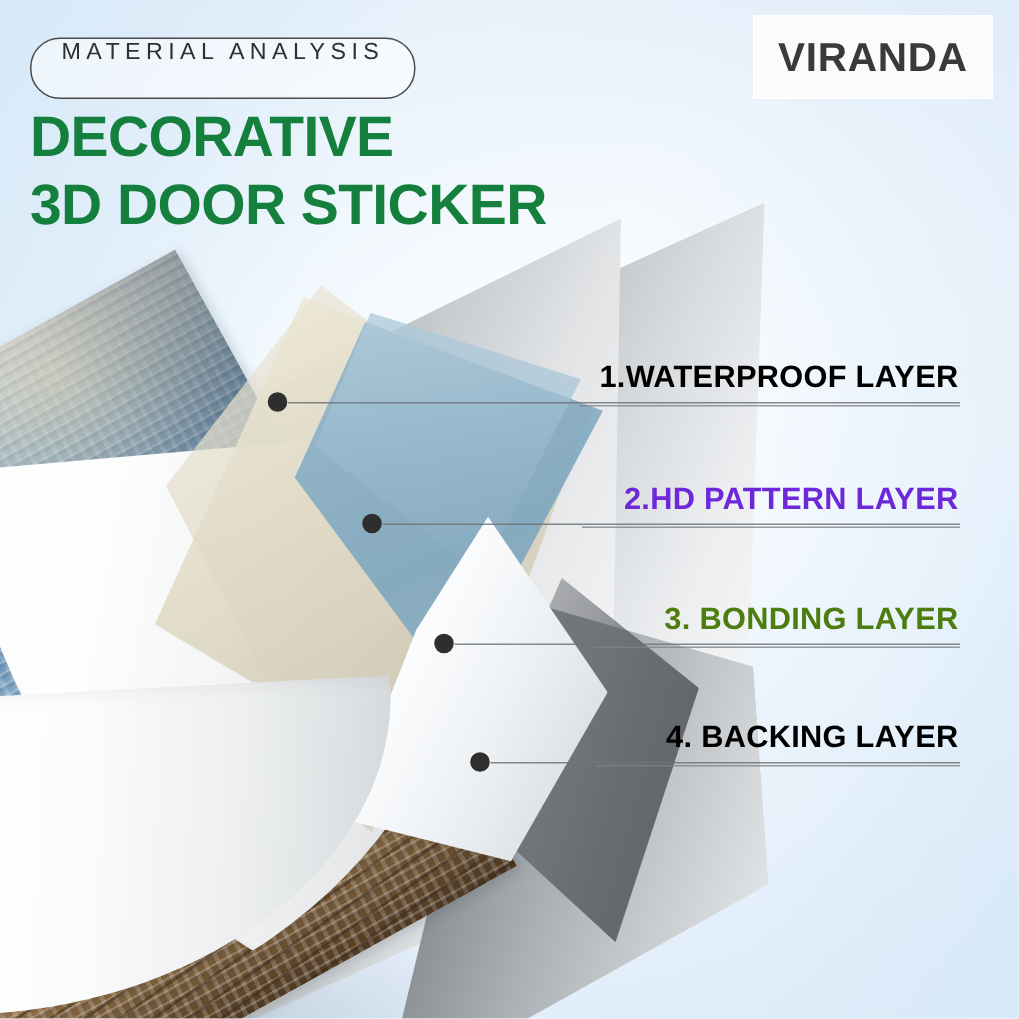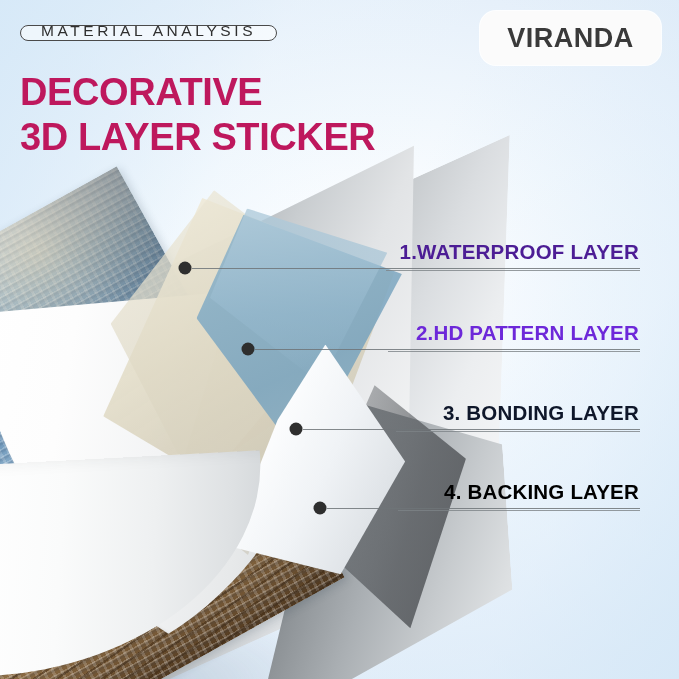--- a/index.html
+++ b/index.html
@@ -40,62 +40,61 @@
         rgba(255,255,255,0.0) 50%,
         rgba(222,237,250,0.45) 80%,
         rgba(213,232,247,0.8) 100%);
   }
 
   
   .badge {
     position: absolute;
     left: 20px;
     top: 25px;
-    height: 16px;
+    height: 41px;
     padding: 0 20px;
     display: flex;
-    align-items: flex-end;
+    align-items: flex-start;
     border: 1.4px solid #4a4a4a;
     border-radius: 20px;
     background: rgba(255,255,255,0.55);
     box-sizing: border-box;
   }
   .badge span {
     font-size: 15.5px;
     letter-spacing: 3.6px;
     color: #2f2f2f;
     font-weight: 400;
     white-space: nowrap;
   }
 
   .title {
     position: absolute;
     left: 20px;
     top: 70px;
-    color: #be185d;
+    color: #15803d;
     font-weight: 700;
     font-size: 38px;
     line-height: 45px;
     letter-spacing: -0.4px;
     white-space: nowrap;
   }
   .title .l2 { display: block; }
 
   .logo-box {
     position: absolute;
     right: 18px;
     top: 11px;
-    width: 181px;
+    width: 158px;
     height: 54px;
     background: #fbfbfb;
     display: flex;
     align-items: center;
     justify-content: center;
     box-shadow: 0 0 0 1px rgba(255,255,255,0.9);
-    border-radius: 16px;
   }
   .logo-box span {
     font-size: 27px;
     font-weight: 700;
     color: #3a3a3a;
     letter-spacing: 0.5px;
   }
 
   
   .art {
@@ -497,39 +496,39 @@
     <div class="lower-curl"></div>
     <div class="lower-curl-shadow"></div>
   </div>
 
   <div class="badge">
     <span>MATERIAL ANALYSIS</span>
   </div>
 
   <div class="title">
     <span>DECORATIVE</span>
-    <span class="l2">3D LAYER STICKER</span>
+    <span class="l2">3D DOOR STICKER</span>
   </div>
 
   <div class="logo-box">
     <span>VIRANDA</span>
   </div>
 
   <div id="callout-layer">
       <div class="leader" style="left: 192px; top: 268px; width: 448px; background: rgb(110, 116, 120);"></div>
       <div class="dot" style="left: 185px; top: 268px; background: rgb(46, 46, 46);"></div>
-      <div class="label" style="top: 240px; color: #4c1d95;">1.WATERPROOF LAYER</div>
+      <div class="label" style="top: 240px; color: #000000;">1.WATERPROOF LAYER</div>
       <div class="label-underline" style="left: 386px; top: 270px; width: 254px;"></div>
       <div class="leader" style="left: 255px; top: 349px; width: 385px; background: rgb(110, 116, 120);"></div>
       <div class="dot" style="left: 248px; top: 349px; background: rgb(46, 46, 46);"></div>
       <div class="label" style="top: 321px; color: #6d28d9;">2.HD PATTERN LAYER</div>
       <div class="label-underline" style="left: 388px; top: 351px; width: 252px;"></div>
       <div class="leader" style="left: 303px; top: 429px; width: 337px; background: rgb(110, 116, 120);"></div>
       <div class="dot" style="left: 296px; top: 429px; background: rgb(46, 46, 46);"></div>
-      <div class="label" style="top: 401px; color: #0f172a;">3. BONDING LAYER</div>
+      <div class="label" style="top: 401px; color: #4d7c0f;">3. BONDING LAYER</div>
       <div class="label-underline" style="left: 396px; top: 431px; width: 244px;"></div>
       <div class="leader" style="left: 327px; top: 508px; width: 313px; background: rgb(110, 116, 120);"></div>
       <div class="dot" style="left: 320px; top: 508px; background: rgb(46, 46, 46);"></div>
       <div class="label" style="top: 480px; color: #000000;">4. BACKING LAYER</div>
       <div class="label-underline" style="left: 398px; top: 510px; width: 242px;"></div>
     </div>
 
 </div>
 
 </body></html>

